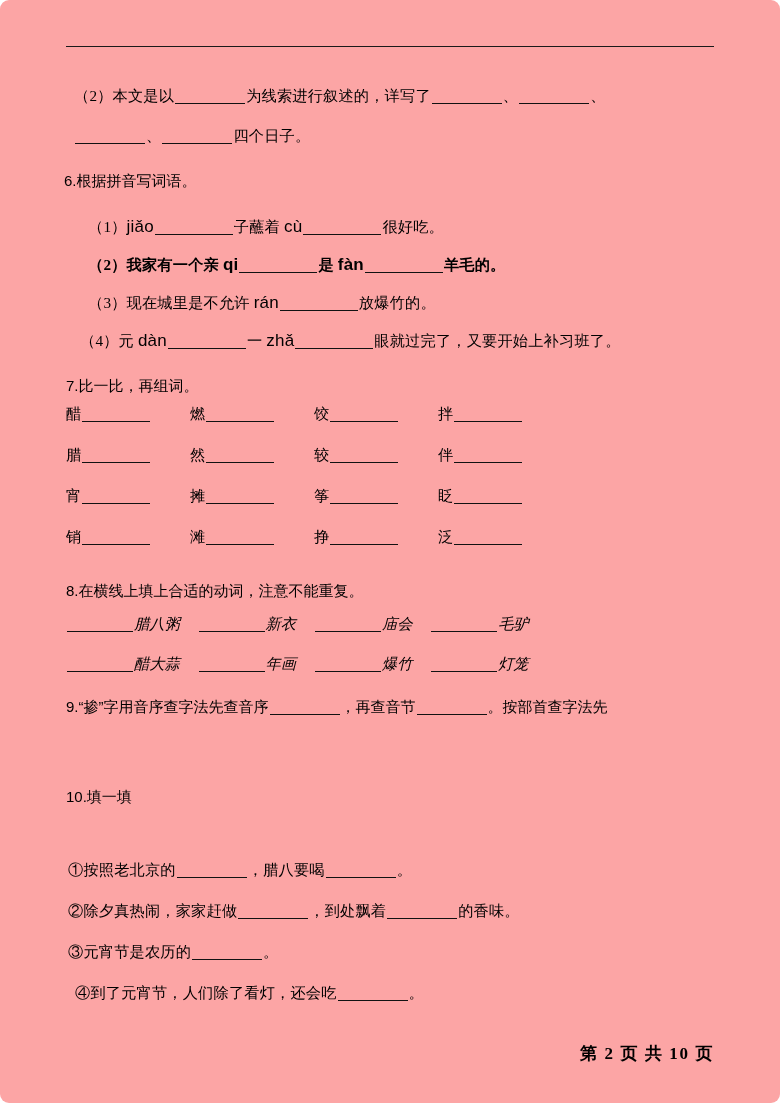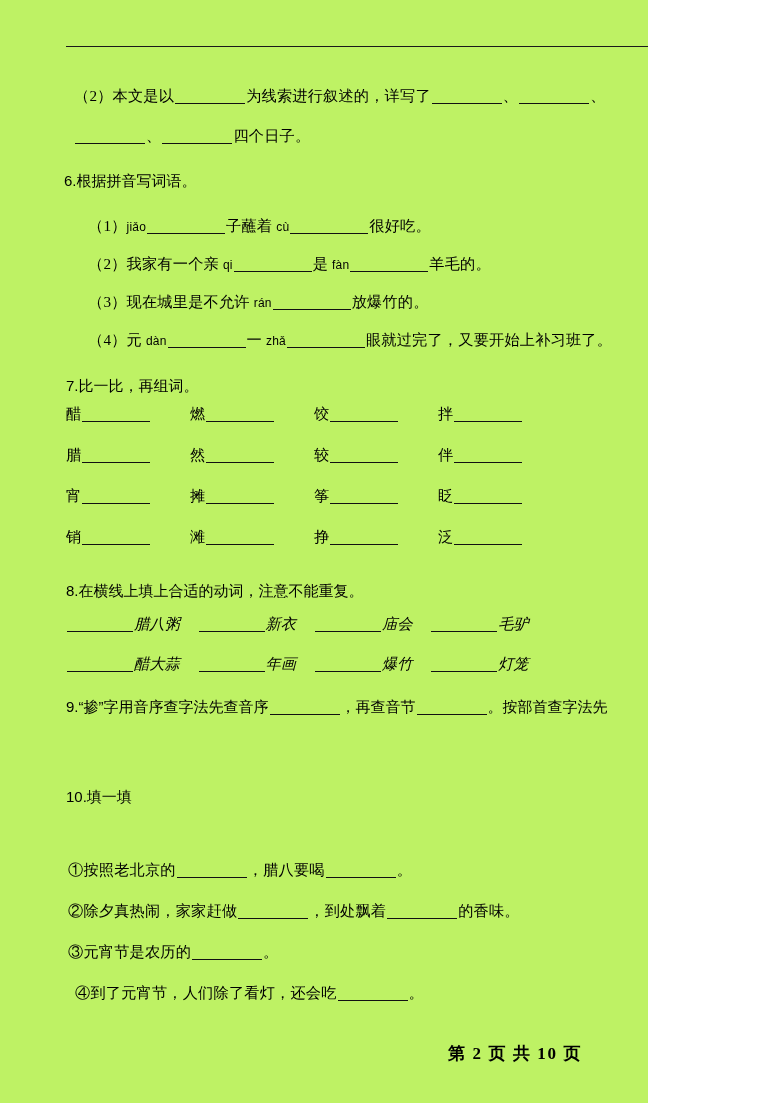--- a/index.html
+++ b/index.html
@@ -2,26 +2,27 @@
 <html><head>
 <meta charset="utf-8">
 <style>
   html, body {
     margin: 0;
     padding: 0;
     background: #ffffff;
   }
   .page {
     position: relative;
-    width: 648px;
+    width: 780px;
     height: 1103px;
-    background: #bef264;
+    background: #fca5a5;
     overflow: hidden;
     font-family: "Liberation Serif", "DejaVu Serif", serif;
     color: #000000;
+    border-radius: 9px;
   }
   
   .top-rule {
     position: absolute;
     left: 66px;
     top: 46px;
     width: 648px;
     height: 0;
     border-top: 1.6px solid #1a1a1a;
   }
@@ -36,21 +37,21 @@
   .heading {
     font-family: "Liberation Sans", "DejaVu Sans", sans-serif;
     font-size: 15px;
     letter-spacing: 0px;
   }
   .serif {
     font-family: "Liberation Serif", "DejaVu Serif", serif;
   }
   .pinyin {
     font-family: "Liberation Sans", "DejaVu Sans", sans-serif;
-    font-size: 12px;
+    font-size: 17px;
   }
   
   .blank {
     display: inline-block;
     border-bottom: 1.3px solid #111;
     vertical-align: -3px;
     height: 14px;
     margin: 0 1px;
   }
   .b-md { width: 70px; }
@@ -120,29 +121,29 @@
   <div class="row serif" style="left:74px; top:128px;">
     <span class="blank b-md"></span><span>、</span><span class="blank b-md"></span><span>四个日子。</span>
   </div>
 
   <div class="row heading" style="left:64px; top:173px;">6.根据拼音写词语。</div>
 
   <div class="row serif" style="left:88px; top:218px;">
     <span>（1）</span><span class="pinyin">jiǎo</span><span class="blank b-lg"></span><span>子蘸着</span> <span class="pinyin">cù</span><span class="blank b-lg"></span><span>很好吃。</span>
   </div>
 
-  <div class="row serif" style="left:88px; top:256px;">
+  <div class="row serif" style="left:88px; top:256px;font-weight:bold;">
     <span>（2）</span><span>我家有一个亲</span> <span class="pinyin">qi</span><span class="blank b-lg"></span><span>是</span> <span class="pinyin">fàn</span><span class="blank b-lg"></span><span>羊毛的。</span>
   </div>
 
   <div class="row serif" style="left:88px; top:294px;">
     <span>（3）</span><span>现在城里是不允许</span> <span class="pinyin">rán</span><span class="blank b-lg"></span><span>放爆竹的。</span>
   </div>
 
-  <div class="row serif" style="left:88px; top:332px;">
+  <div class="row serif" style="left:80px; top:332px;">
     <span>（4）</span><span>元</span> <span class="pinyin">dàn</span><span class="blank b-lg"></span><span>一</span> <span class="pinyin">zhǎ</span><span class="blank b-lg"></span><span>眼就过完了，又要开始上补习班了。</span>
   </div>
 
   <div class="row heading" style="left:66px; top:378px;">7.比一比，再组词。</div>
 
   <div class="grid7">
     <div class="g-row">
       <div class="g-cell"><span>醋</span><span class="blank"></span></div>
       <div class="g-cell"><span>燃</span><span class="blank"></span></div>
       <div class="g-cell"><span>饺</span><span class="blank"></span></div>

